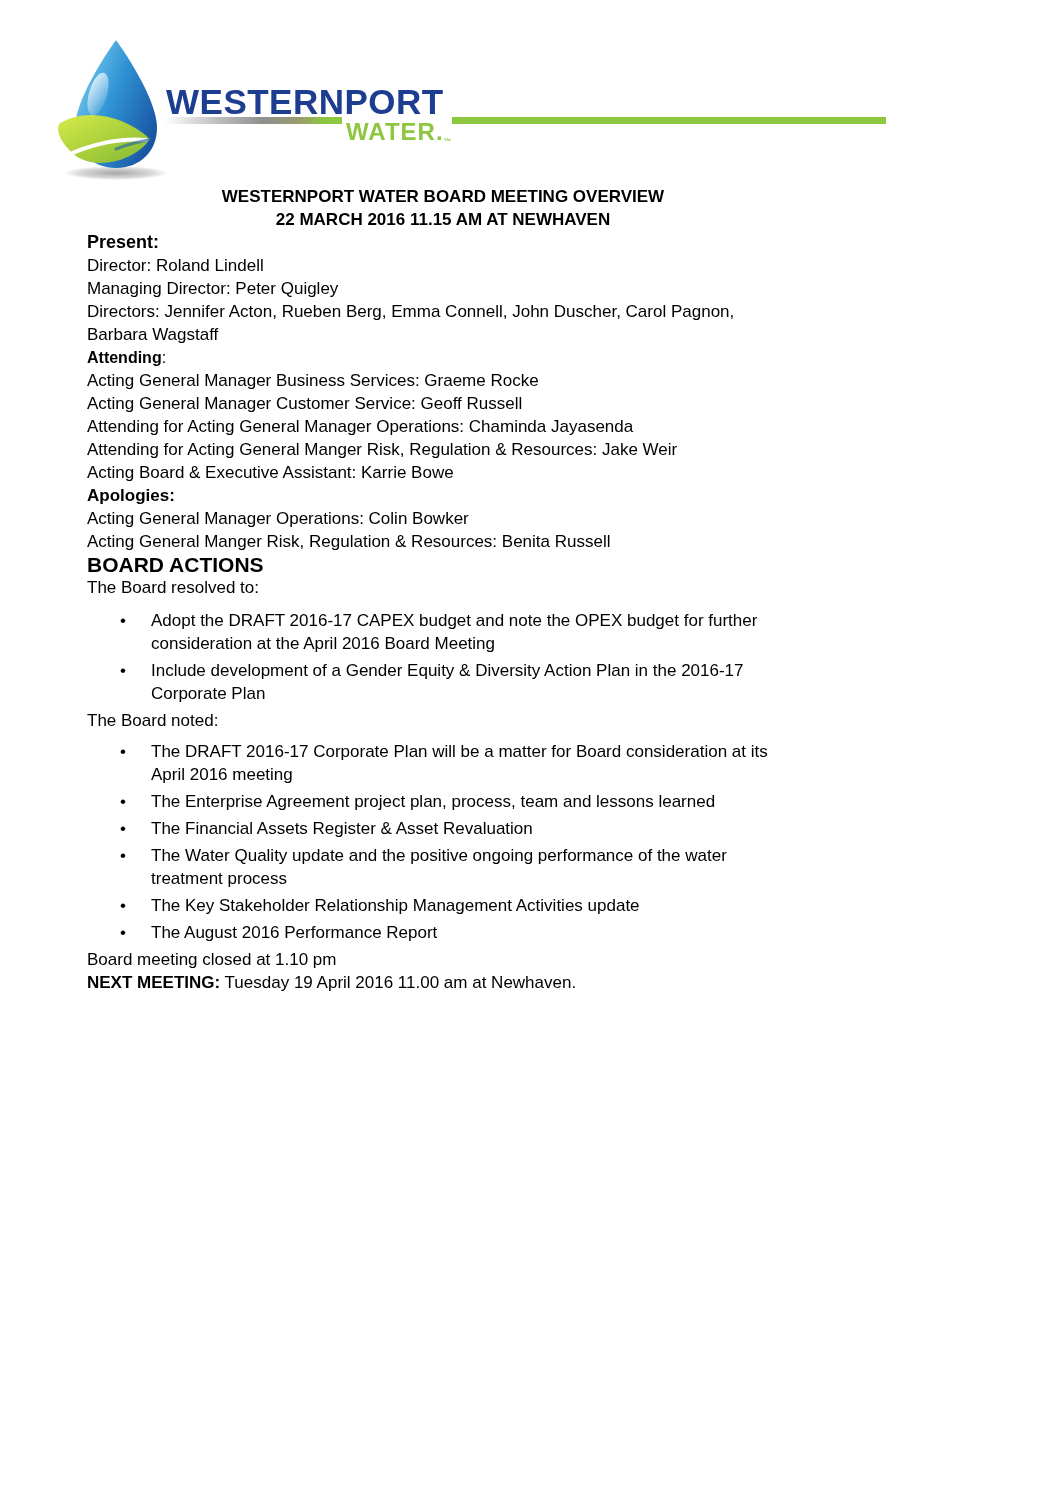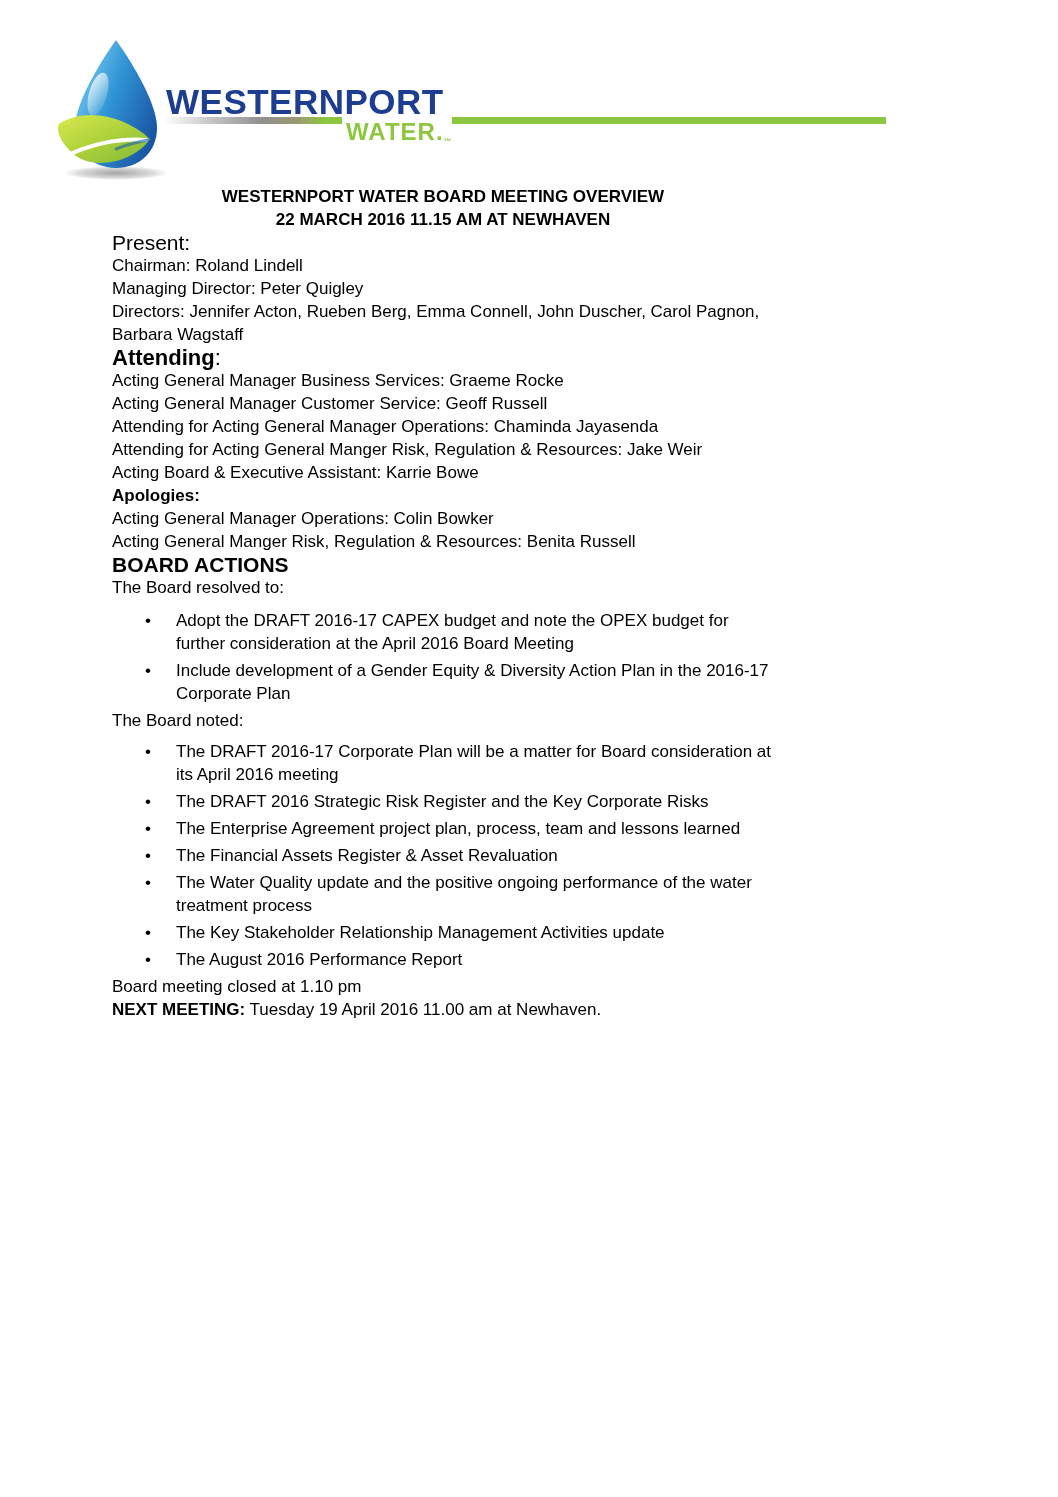--- a/index.html
+++ b/index.html
@@ -29,27 +29,27 @@
     background: linear-gradient(90deg, #ffffff 0%, #c2c2c2 28%, #8f8f8f 55%, #9a9a70 75%, #8dc63f 90%);
   }
   .bar-green { left: 452px; width: 550px; background: #8dc63f; }
   .brand-bottom {
     position: absolute; left: 346px; top: 120px;
     font-size: 24px; line-height: 24px; font-weight: 700;
     color: #8dc63f; letter-spacing: 1px; white-space: nowrap;
   }
   .brand-tm { font-size: 8px; font-weight: 700; vertical-align: -4px; letter-spacing: 0; }
   
-  .content { padding: 0 112px; }
+  .content { padding: 0 87px; }
   .content p, .content h3, .content ul { margin: 0; padding: 0; }
   .doc-title   { margin-top: 8px;  text-align: center; font-weight: 700; }
   .doc-subtitle{ margin-top: 20px; text-align: center; font-weight: 700; }
-  .h-present   { margin-top: 24px; font-weight: 400; font-size: 21px; }
+  .h-present   { margin-top: 24px; font-weight: 700; font-size: 18px; }
   .p-present   { margin-top: 24px; }
-  .h-attending { margin-top: 26px; font-weight: 700; font-size: 22px; }
+  .h-attending { margin-top: 26px; font-weight: 700; font-size: 16px; }
   .h-attending .colon { font-weight: 400; }
   .p-attending { margin-top: 22px; }
   .h-apologies { margin-top: 21px; font-weight: 700; font-size: 17px; }
   .p-apologies { margin-top: 22px; }
   .h-board-actions { margin-top: 20px; font-weight: 700; font-size: 21px; }
   .p-resolved-intro { margin-top: 22px; }
   ul.bullets { list-style: none; }
   ul.bullets-resolved { margin-top: 10px; }
   ul.bullets-noted    { margin-top: 8px; }
   ul.bullets li {
@@ -109,21 +109,21 @@
     <div class="brand-bottom"><span>WATER.</span><span class="brand-tm">™</span></div>
     <div class="bar bar-green"></div>
   </div>
 
   <div class="content">
 
     <p class="doc-title">WESTERNPORT WATER BOARD MEETING OVERVIEW</p>
     <p class="doc-subtitle">22 MARCH 2016 11.15 AM AT NEWHAVEN</p>
 
     <h3 class="h-present">Present:</h3>
-    <p class="p-present"><span>Chairman: Roland Lindell</span><br>
+    <p class="p-present"><span>Director: Roland Lindell</span><br>
       <span>Managing Director: Peter Quigley</span><br>
       <span>Directors: Jennifer Acton, Rueben Berg, Emma Connell, John Duscher, Carol Pagnon, Barbara Wagstaff</span></p>
 
     <h3 class="h-attending"><span>Attending</span><span class="colon">:</span></h3>
     <p class="p-attending"><span>Acting General Manager Business Services: Graeme Rocke</span><br>
       <span>Acting General Manager Customer Service: Geoff Russell</span><br>
       <span>Attending for Acting General Manager Operations: Chaminda Jayasenda</span><br>
       <span>Attending for Acting General Manger Risk, Regulation &amp; Resources: Jake Weir</span><br>
       <span>Acting Board &amp; Executive Assistant: Karrie Bowe</span></p>
 
@@ -135,21 +135,20 @@
 
     <p class="p-resolved-intro">The Board resolved to:</p>
     <ul class="bullets bullets-resolved">
       <li>Adopt the DRAFT 2016-17 CAPEX budget and note the OPEX budget for further consideration at the April 2016 Board Meeting</li>
       <li>Include development of a Gender Equity &amp; Diversity Action Plan in the 2016-17 Corporate Plan</li>
     </ul>
 
     <p class="p-noted-intro">The Board noted:</p>
     <ul class="bullets bullets-noted">
       <li>The DRAFT 2016-17 Corporate Plan will be a matter for Board consideration at its April 2016 meeting</li>
-      <li>The DRAFT 2016 Strategic Risk Register and the Key Corporate Risks</li>
       <li>The Enterprise Agreement project plan, process, team and lessons learned</li>
       <li>The Financial Assets Register &amp; Asset Revaluation</li>
       <li>The Water Quality update and the positive ongoing performance of the water treatment process</li>
       <li>The Key Stakeholder Relationship Management Activities update</li>
       <li>The August 2016 Performance Report</li>
     </ul>
 
     <p class="p-closing">Board meeting closed at 1.10 pm</p>
 
     <p class="p-next"><span class="label">NEXT MEETING:</span> <span>Tuesday 19 April 2016 11.00 am at Newhaven.</span></p>

